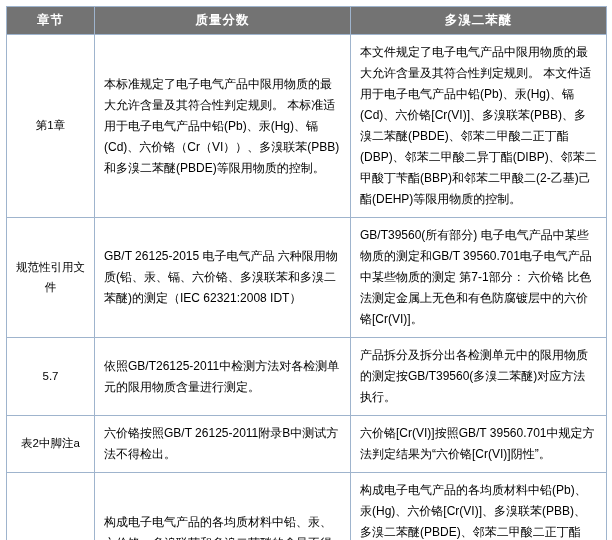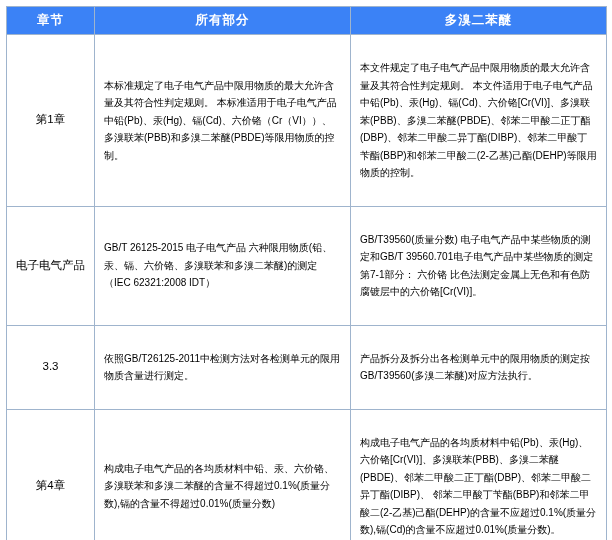--- a/index.html
+++ b/index.html
@@ -24,80 +24,85 @@
     width: 600px;
     table-layout: fixed;
   }
   table.std-table th,
   table.std-table td {
     border: 1px solid #9fb4cd;
     vertical-align: middle;
     box-sizing: border-box;
   }
   thead th {
-    background: #3b82f6;
+    background: #737373;
     color: #ffffff;
     font-size: 12.5px;
     font-weight: bold;
     text-align: center;
     height: 28px;
     letter-spacing: 1px;
   }
   col.c1 { width: 88px; }
   col.c2 { width: 256px; }
   col.c3 { width: 256px; }
 
   td.col-chapter {
     text-align: center;
     font-size: 11.5px;
     line-height: 1.7;
     padding: 2px 4px;
     color: #000;
   }
   td.col-body {
     text-align: left;
-    font-size: 10px;
+    font-size: 12px;
     line-height: 1.75;
-    padding: 24px 9px;
+    padding: 7px 9px;
     color: #000;
   }
 </style>
 </head>
 <body>
 
 <div class="table-wrap">
   <table class="std-table">
     <colgroup>
       <col class="c1">
       <col class="c2">
       <col class="c3">
     </colgroup>
     <thead>
       <tr>
         <th>章节</th>
-        <th>所有部分</th>
+        <th>质量分数</th>
         <th>多溴二苯醚</th>
       </tr>
     </thead>
     <tbody>
       <tr>
         <td class="col-chapter">第1章</td>
         <td class="col-body">本标准规定了电子电气产品中限用物质的最大允许含量及其符合性判定规则。                本标准适用于电子电气产品中铅(Pb)、汞(Hg)、镉(Cd)、六价铬（Cr（VI））、多溴联苯(PBB)和多溴二苯醚(PBDE)等限用物质的控制。</td>
         <td class="col-body">本文件规定了电子电气产品中限用物质的最大允许含量及其符合性判定规则。
 本文件适用于电子电气产品中铅(Pb)、汞(Hg)、镉(Cd)、六价铬[Cr(VI)]、多溴联苯(PBB)、多溴二苯醚(PBDE)、邻苯二甲酸二正丁酯(DBP)、邻苯二甲酸二异丁酯(DIBP)、邻苯二甲酸丁苄酯(BBP)和邻苯二甲酸二(2-乙基)己酯(DEHP)等限用物质的控制。</td>
       </tr>
       <tr>
-        <td class="col-chapter">电子电气产品</td>
+        <td class="col-chapter">规范性引用文件</td>
         <td class="col-body">GB/T 26125-2015  电子电气产品 六种限用物质(铅、汞、镉、六价铬、多溴联苯和多溴二苯醚)的测定（IEC 62321:2008 IDT）</td>
-        <td class="col-body">GB/T39560(质量分数)  电子电气产品中某些物质的测定和GB/T 39560.701电子电气产品中某些物质的测定 第7-1部分： 六价铬 比色法测定金属上无色和有色防腐镀层中的六价铬[Cr(VI)]。</td>
+        <td class="col-body">GB/T39560(所有部分)  电子电气产品中某些物质的测定和GB/T 39560.701电子电气产品中某些物质的测定 第7-1部分： 六价铬 比色法测定金属上无色和有色防腐镀层中的六价铬[Cr(VI)]。</td>
       </tr>
       <tr>
-        <td class="col-chapter">3.3</td>
+        <td class="col-chapter">5.7</td>
         <td class="col-body">依照GB/T26125-2011中检测方法对各检测单元的限用物质含量进行测定。</td>
         <td class="col-body">产品拆分及拆分出各检测单元中的限用物质的测定按GB/T39560(多溴二苯醚)对应方法执行。</td>
+      </tr>
+      <tr>
+        <td class="col-chapter">表2中脚注a</td>
+        <td class="col-body">六价铬按照GB/T 26125-2011附录B中测试方法不得检出。</td>
+        <td class="col-body">六价铬[Cr(VI)]按照GB/T 39560.701中规定方法判定结果为“六价铬[Cr(VI)]阴性”。</td>
       </tr>
       <tr>
         <td class="col-chapter">第4章</td>
         <td class="col-body">构成电子电气产品的各均质材料中铅、汞、六价铬、多溴联苯和多溴二苯醚的含量不得超过0.1%(质量分数),镉的含量不得超过0.01%(质量分数)</td>
         <td class="col-body">构成电子电气产品的各均质材料中铅(Pb)、汞(Hg)、六价铬[Cr(VI)]、多溴联苯(PBB)、多溴二苯醚(PBDE)、邻苯二甲酸二正丁酯(DBP)、邻苯二甲酸二异丁酯(DIBP)、 邻苯二甲酸丁苄酯(BBP)和邻苯二甲酸二(2-乙基)己酯(DEHP)的含量不应超过0.1%(质量分数),镉(Cd)的含量不应超过0.01%(质量分数)。</td>
       </tr>
     </tbody>
   </table>
 </div>
 

